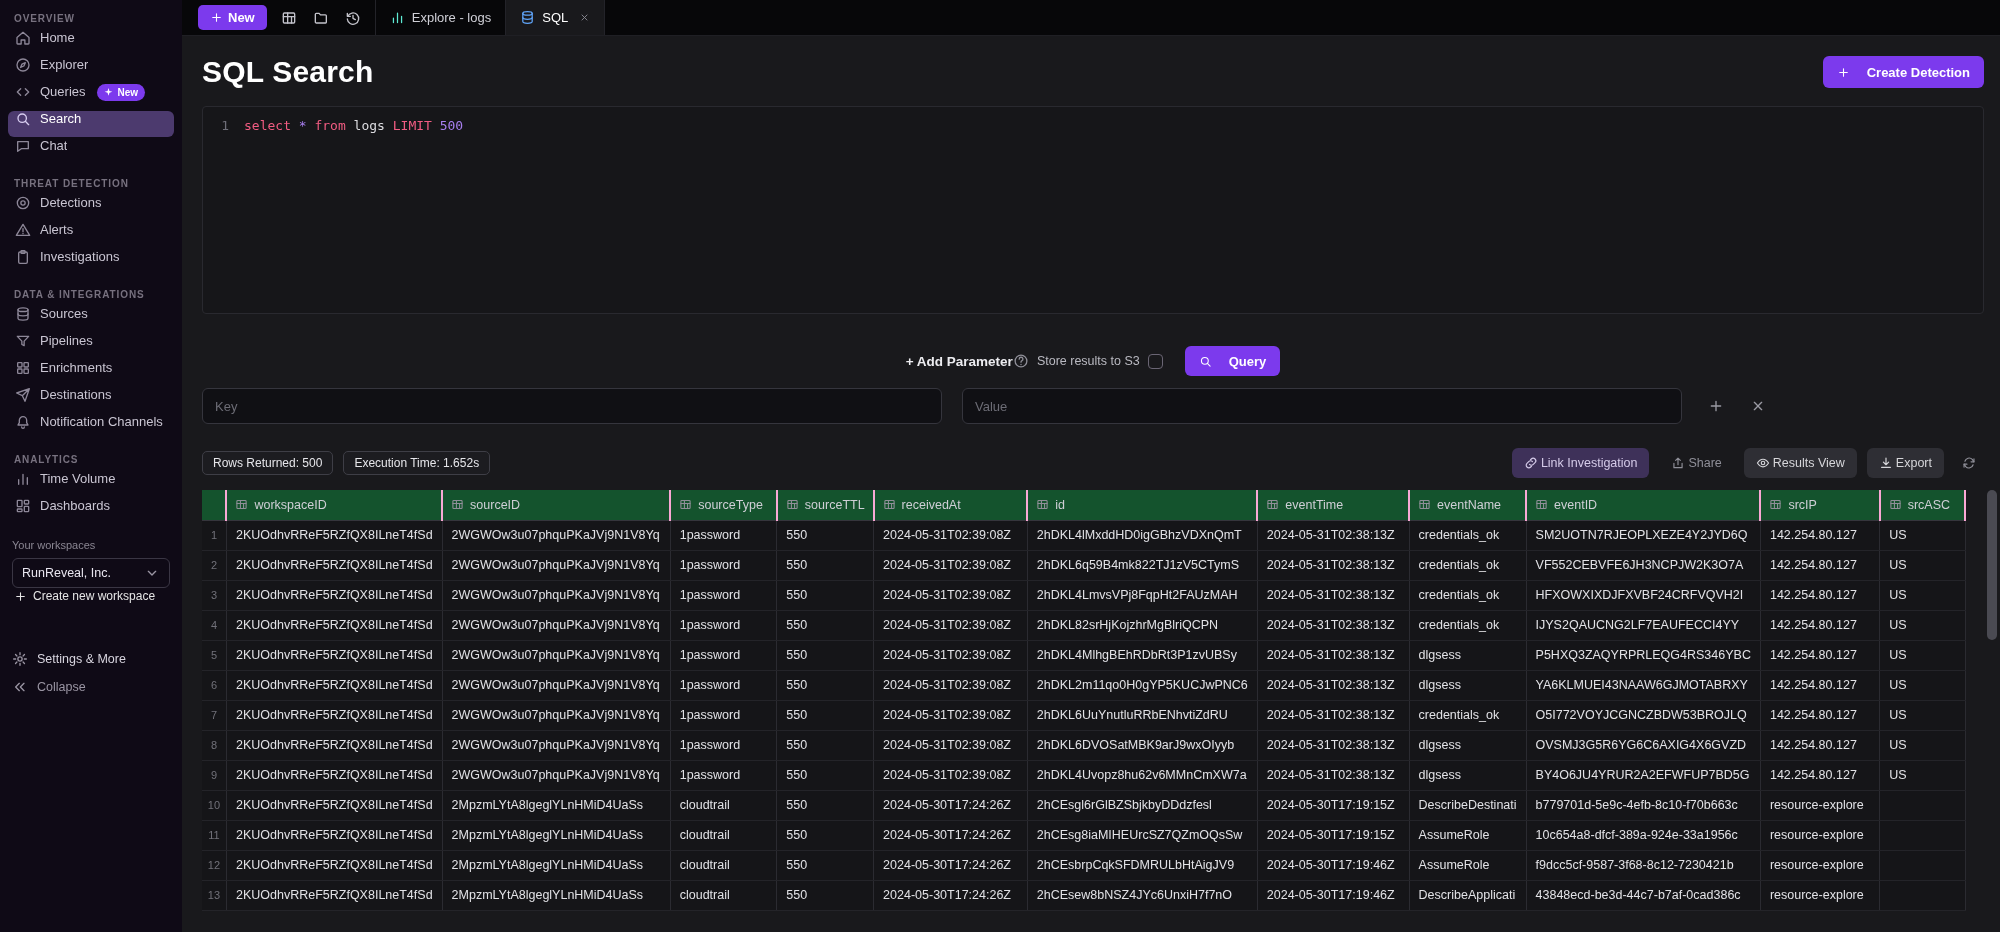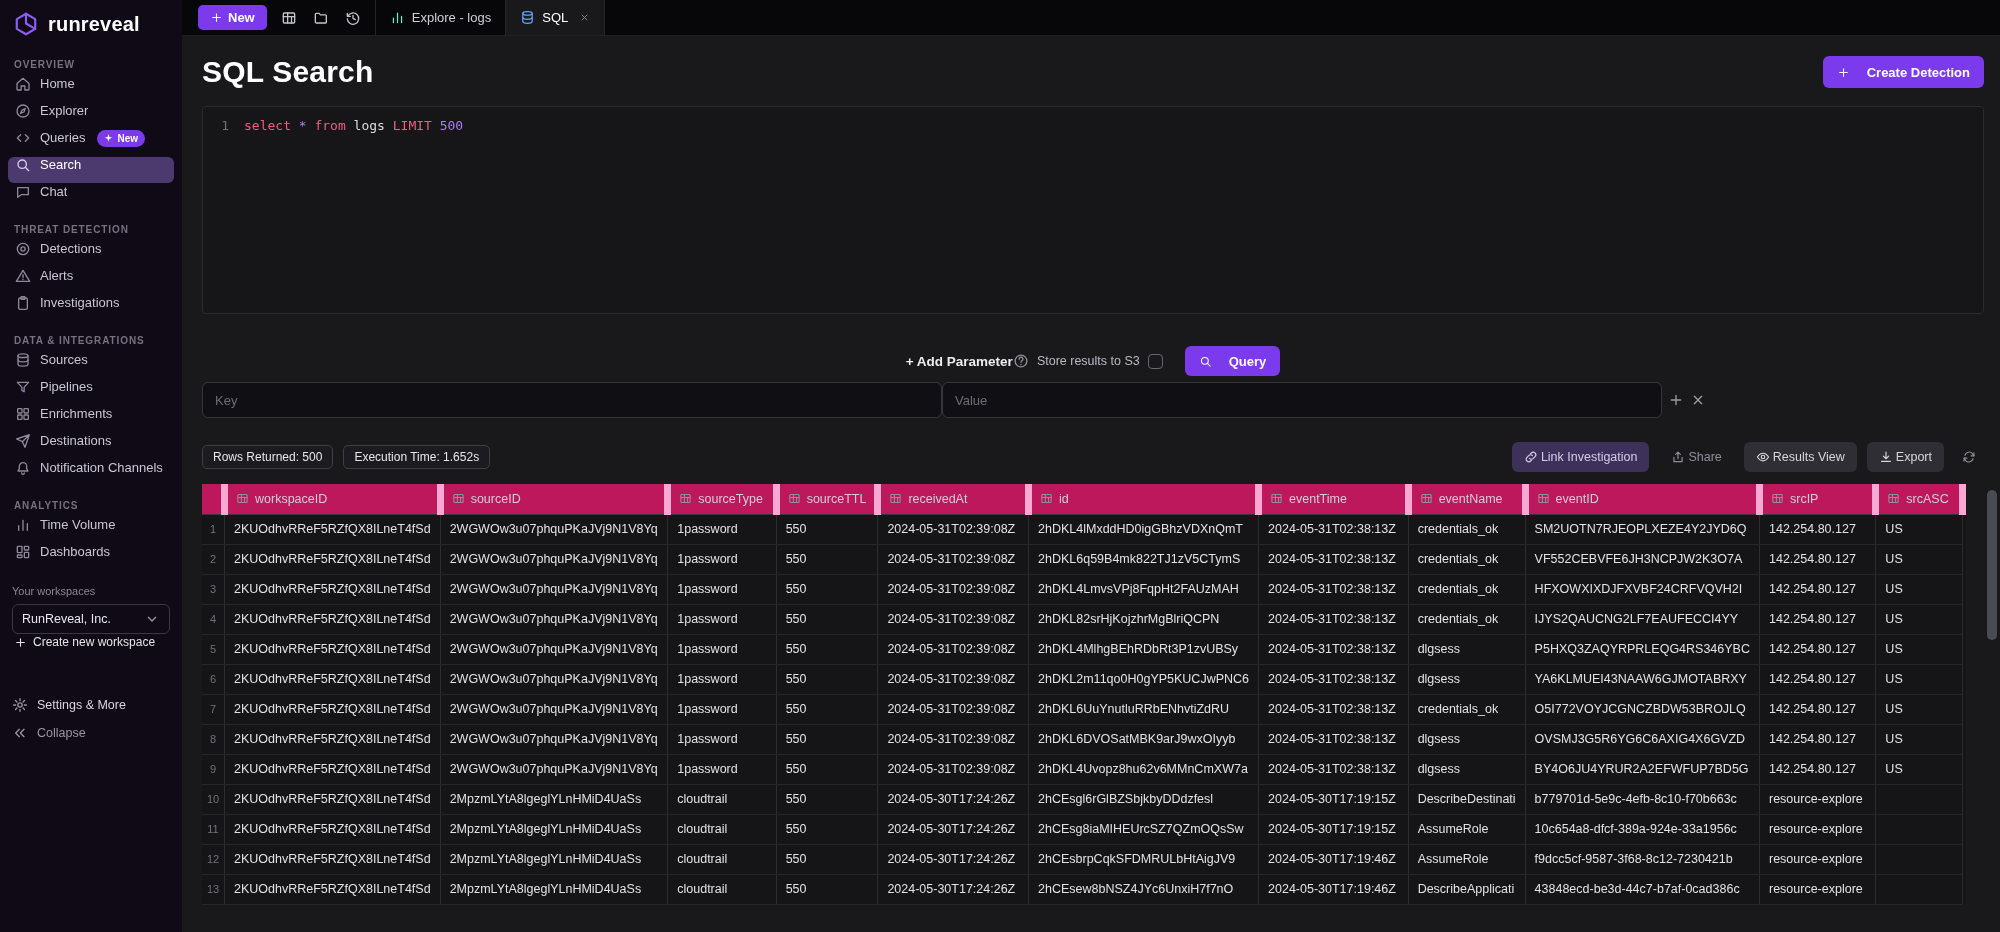--- a/index.html
+++ b/index.html
@@ -75,21 +75,21 @@
   .tok-operator,.tok-number{color:#a87ff0}
   .tok-plain{color:#dcdce0}
 
   .param-head{margin-top:32px;display:flex;align-items:center;justify-content:center;height:30px}
   .add-param{font-size:13.5px;font-weight:bold;color:#ececf0;cursor:pointer}
   .store-group{display:flex;align-items:center;gap:8px}
   .help{color:#8f8f98;cursor:pointer}
   .help svg{width:15px;height:15px}
   .store-label{font-size:12.5px;color:#b9b9c1}
   .cb{width:15px;height:15px;border:1px solid #6a6574;border-radius:4px;background:transparent;cursor:pointer}
-  .param-row{margin-top:6px;display:flex;align-items:center;gap:0}
+  .param-row{margin-top:12px;display:flex;align-items:center;gap:20px}
   .inp{height:36px;background:#101014;border:1px solid #35353d;border-radius:6px;padding:0 12px;font-size:13px;
     color:#e6e6ea;font-family:inherit;outline:none}
   .inp::placeholder{color:#6c6c75}
   .inp.key{width:740px}
   .inp.value{width:720px}
   .param-btn{color:#9a9aa3;cursor:pointer;display:flex;margin-left:6px}
   .param-btn svg{width:16px;height:16px}
 
   .results-bar{margin-top:24px;display:flex;align-items:center;justify-content:space-between;height:30px}
   .badges{display:flex;gap:10px}
@@ -99,51 +99,42 @@
   .btn-sec{display:inline-flex;align-items:center;gap:3px;height:30px;padding:0 12px;border:none;border-radius:6px;
     background:#2e2e34;color:#d6d6da;font-size:12.5px;font-family:inherit;cursor:pointer;white-space:nowrap}
   .btn-sec .icon svg{width:14px;height:14px}
   .btn-li{background:#3e3159;color:#d5cbe9}
   .btn-ghost{background:transparent;color:#8f8f98}
   .btn-icon{width:30px;padding:0;justify-content:center}
 
   
   .table-wrap{margin-top:12px;width:1764px;overflow:hidden}
   .data-table{border-collapse:collapse;table-layout:fixed;background:#151518}
-  .data-table th{background:#be185d;color:#cfcfd6;font-weight:normal;font-size:12.5px;height:30px;text-align:left;
-    padding:0 8px;border-right:7px solid #f9a8d4;border-bottom:1px solid #35353c;white-space:nowrap;overflow:hidden;cursor:pointer}
+  .data-table th{background:#14532d;color:#cfcfd6;font-weight:normal;font-size:12.5px;height:30px;text-align:left;
+    padding:0 8px;border-right:2px solid #f9a8d4;border-bottom:1px solid #35353c;white-space:nowrap;overflow:hidden;cursor:pointer}
   .col-h .icon{display:inline-flex;vertical-align:-2px;margin-right:6px;color:#8f8f98}
   .col-h .icon svg{width:13px;height:13px}
   .data-table td{height:30px;padding:0 9px;font-size:12.5px;color:#e2e2e6;background:#151518;
     border-right:1px solid #2b2b31;border-bottom:1px solid #242429;white-space:nowrap;overflow:hidden}
   td.rownum{color:#717179;font-size:11px;text-align:center;padding:0 3px}
   .rownum-h{cursor:default}
 
   .vscroll{position:absolute;top:488px;right:3px;width:10px;height:438px}
   .vthumb{width:10px;height:150px;margin-top:2px;background:#4a4a52;border-radius:6px;cursor:pointer}
 
   .icon{display:inline-flex}
   .icon svg{width:16px;height:16px;display:block}
   .icon.sm svg{width:13px;height:13px}
 </style>
 </head>
 <body>
 
 <div class="app">
 
   <aside class="sidebar">
-    <div class="logo">
-      <span class="logo-mark">
-          <svg viewBox="0 0 24 24" fill="none" stroke="currentColor" stroke-width="2" stroke-linecap="round" stroke-linejoin="round">
-            <path d="M12 2.5 20.5 7.5v9L12 21.5 3.5 16.5v-9z"></path>
-            <path d="M12 2.5v9l8.5 5"></path>
-          </svg>
-        </span>
-      <span class="logo-text">runreveal</span>
-    </div>
     <nav id="sidebar-nav">
         <div class="nav-label">OVERVIEW</div>
         <div class="nav-item">
           <span class="icon">
             <svg viewBox="0 0 24 24" fill="none" stroke="currentColor" stroke-width="2" stroke-linecap="round" stroke-linejoin="round">
               <path d="M3 11.2 12 3.5l9 7.7V20a1 1 0 0 1-1 1h-5.2v-6H9.2v6H4a1 1 0 0 1-1-1z"></path>
             </svg>
           </span>
           <span class="nav-text">Home</span>
         </div>

